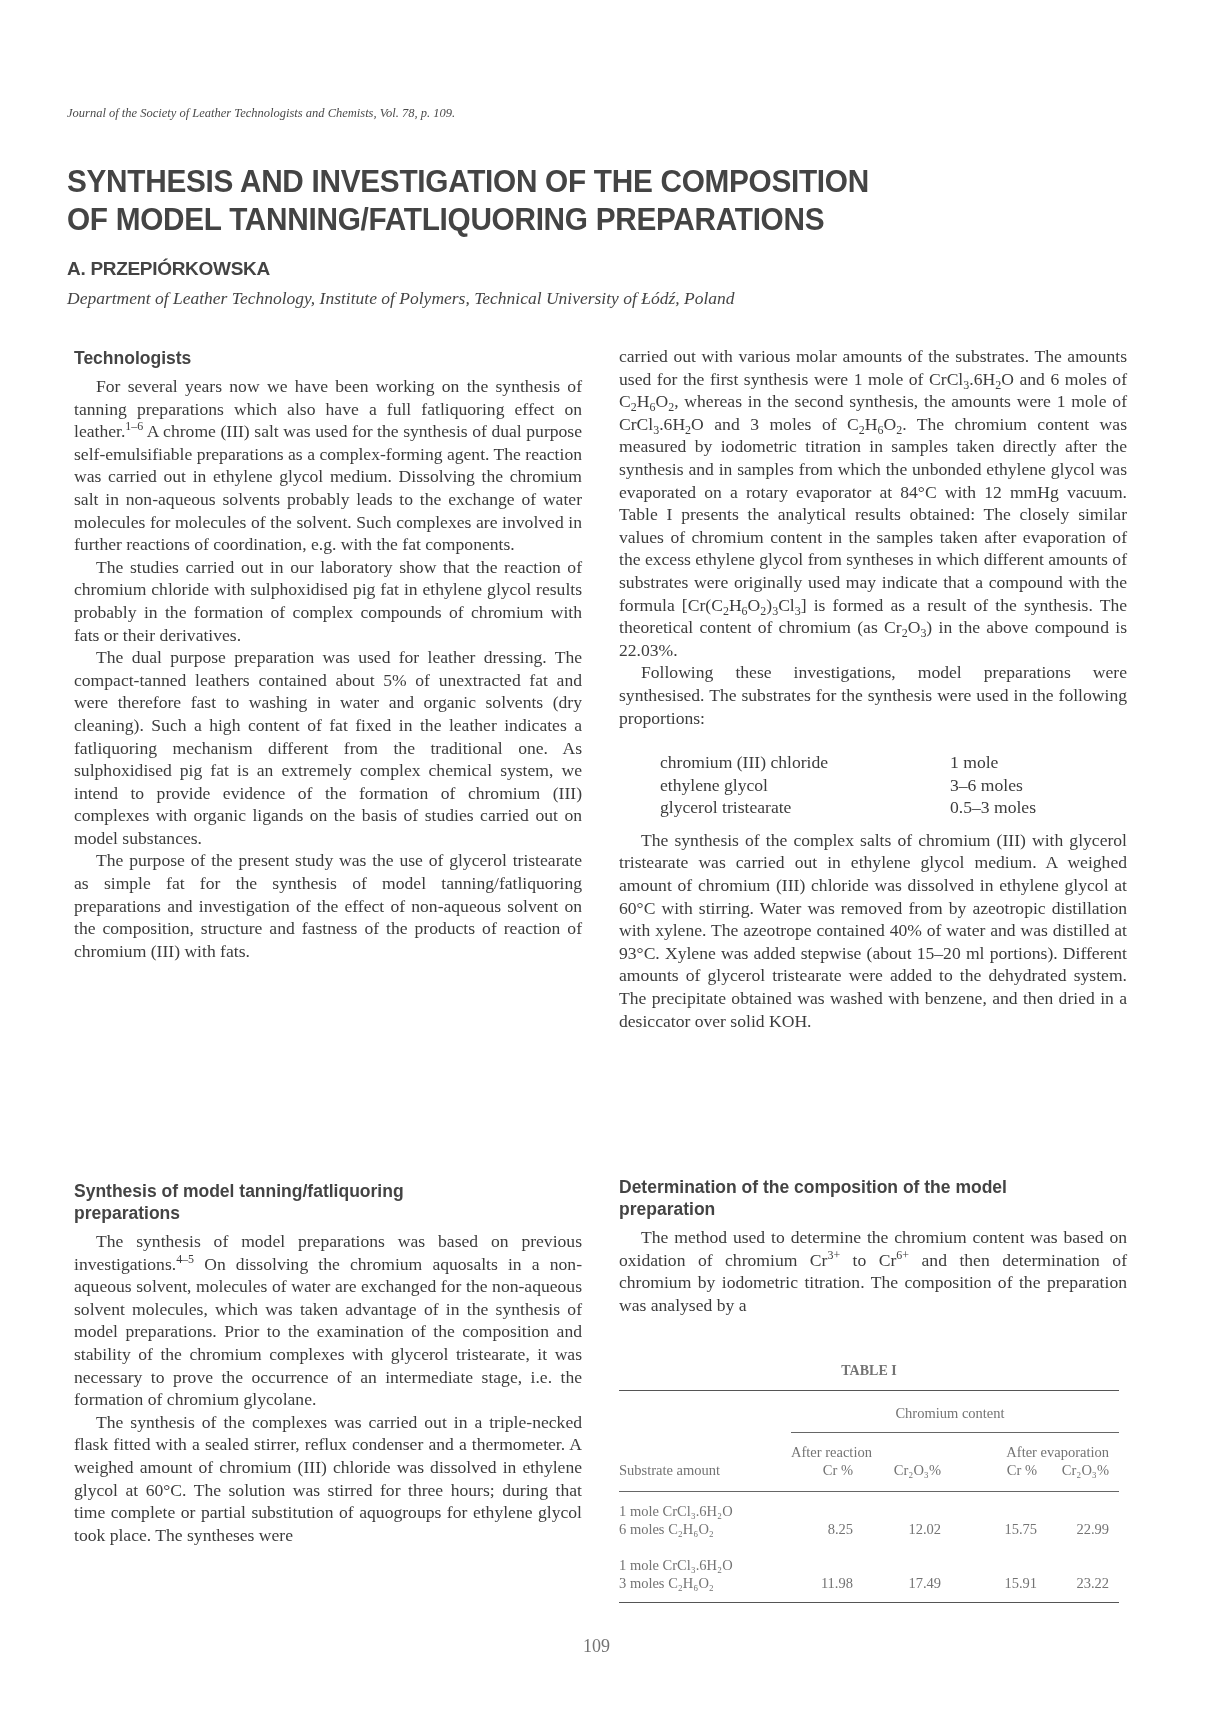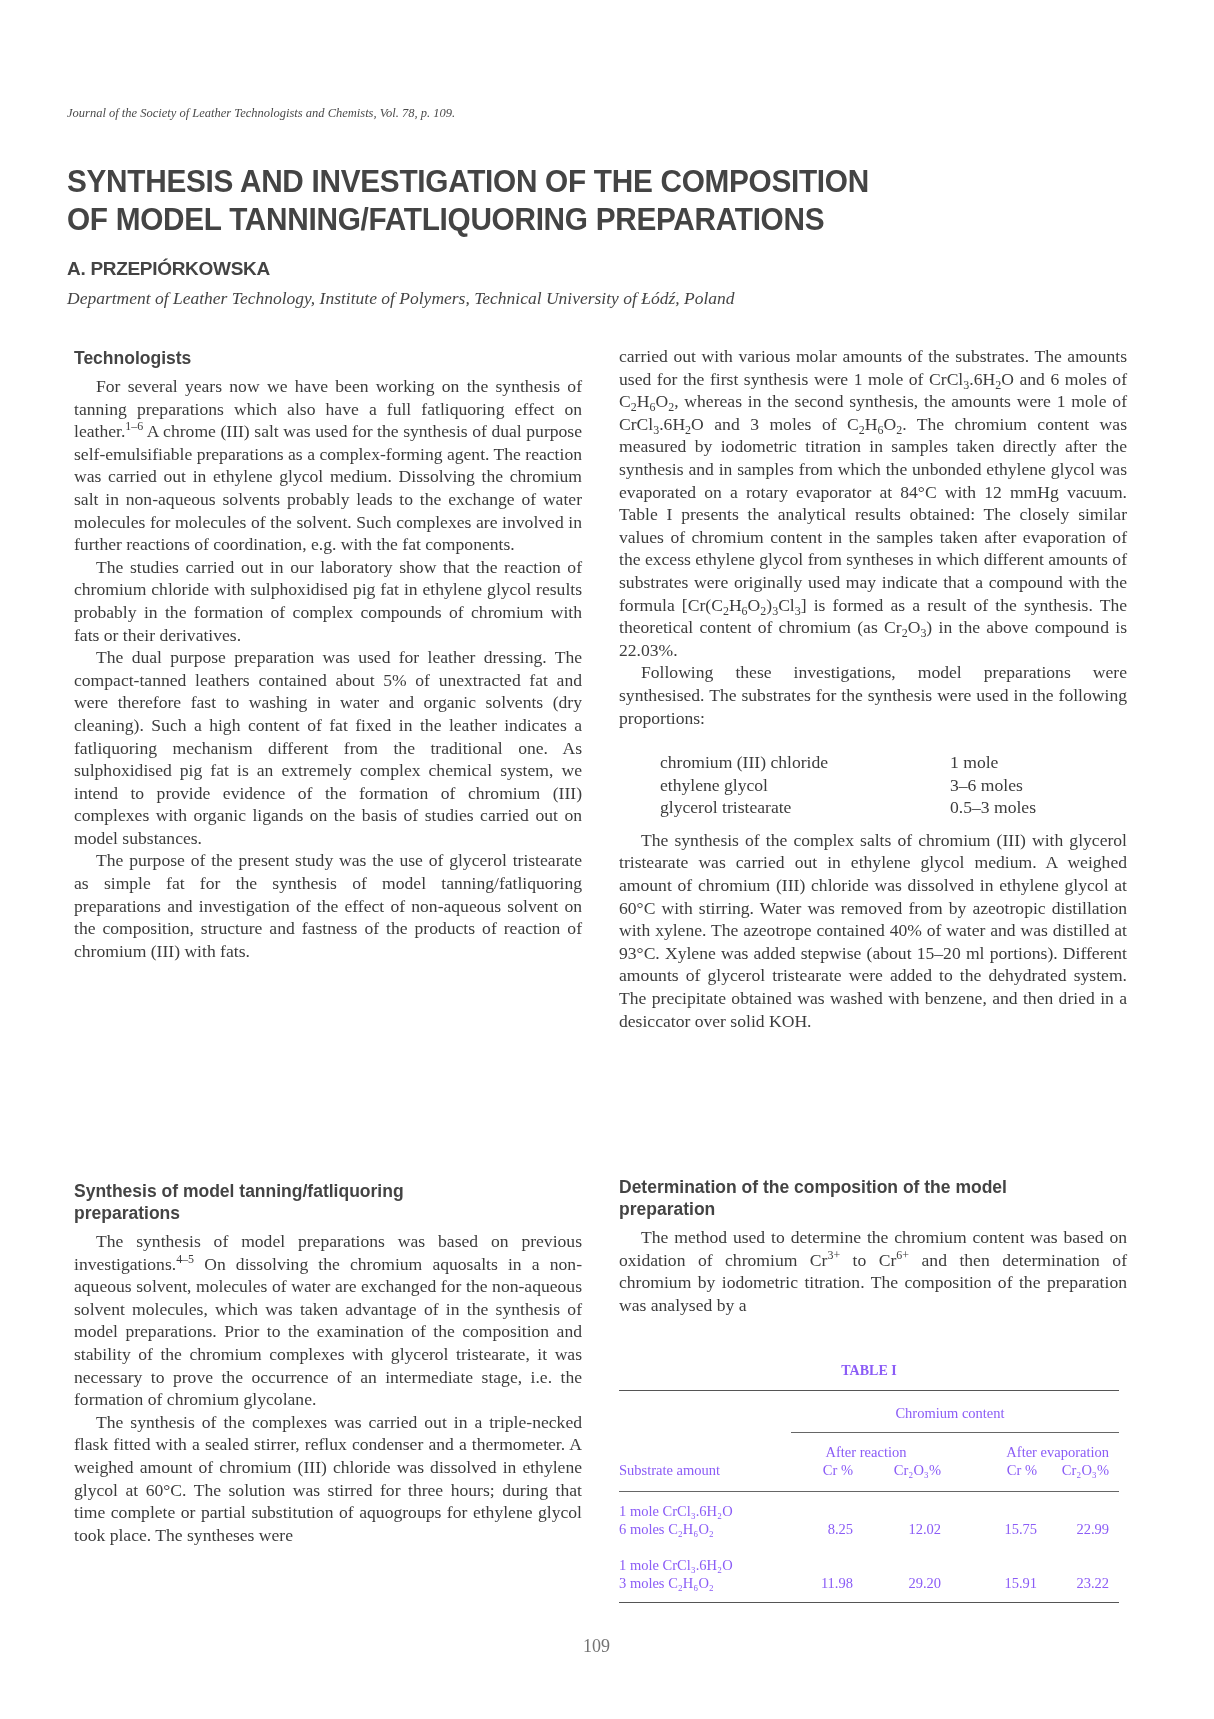--- a/index.html
+++ b/index.html
@@ -14,21 +14,21 @@
   .h { font-family: "Liberation Sans", sans-serif; font-weight: bold; font-size: 17.5px; line-height: 22px; color: #444; margin: 0 0 6px 0; text-align: left; }
   sub { font-size: 0.68em; vertical-align: -0.3em; line-height: 0; }
   sup { font-size: 0.68em; vertical-align: 0.55em; line-height: 0; }
   .col1 { left: 74px; top: 347px; }
   .col1b { left: 74px; top: 1180px; }
   .col2 { left: 619px; top: 345px; }
   .col2b { left: 619px; top: 1176px; }
   .props { margin: 22px 0 10px 41px; width: 440px; }
   .props .row { display: flex; line-height: 22.6px; }
   .props .name { width: 290px; }
-  .table-wrap { position: absolute; left: 619px; top: 1362px; width: 500px; font-family: "Liberation Serif", serif; color: #8b5cf6; }
+  .table-wrap { position: absolute; left: 619px; top: 1362px; width: 500px; font-family: "Liberation Serif", serif; color: #737373; }
   .tcap1 { text-align: center; font-weight: bold; font-size: 14px; line-height: 18px; }
   .tcap2 { text-align: center; font-weight: bold; font-size: 13.5px; line-height: 18px; }
   .rule { border-top: 1.5px solid #555; }
   .rule-thin { border-top: 1px solid #666; }
   .trow { display: flex; font-size: 14.5px; line-height: 18px; }
   .c0 { width: 172px; }
   .c1 { width: 62px; text-align: right; }
   .c2 { width: 88px; text-align: right; }
   .c3 { width: 96px; text-align: right; }
   .c4 { width: 72px; text-align: right; }
@@ -88,21 +88,21 @@
 <div class="table-wrap">
   <div class="tcap1">TABLE I</div>
   <div class="rule" style="margin-top:10px;"></div>
   <div class="trow" style="margin-top:13px;">
     <span style="width:172px"></span>
     <span style="width:318px; text-align:center;">Chromium content</span>
   </div>
   <div class="rule-thin" style="margin:10px 0 0 172px;"></div>
   <div class="trow" style="margin-top:10px;">
     <span style="width:172px"></span>
-    <span style="width:150px; text-align:center;">After reaction</span>
+    <span style="width:150px; text-align:left;">After reaction</span>
     <span style="width:168px; text-align:right;">After evaporation</span>
   </div>
   <div class="trow">
     <span class="c0">Substrate amount</span>
     <span class="c1">Cr %</span>
     <span class="c2">Cr₂O₃%</span>
     <span class="c3">Cr %</span>
     <span class="c4">Cr₂O₃%</span>
   </div>
   <div class="rule-thin" style="margin-top:12px;"></div>
@@ -110,20 +110,20 @@
   <div class="trow" style="margin-top:10px; align-items:flex-end;">
     <span class="c0"><span>1 mole CrCl₃.6H₂O</span><br><span>6 moles C₂H₆O₂</span></span>
     <span class="c1">8.25</span>
     <span class="c2">12.02</span>
     <span class="c3">15.75</span>
     <span class="c4">22.99</span>
   </div>
   <div class="trow" style="margin-top:18px; align-items:flex-end;">
     <span class="c0"><span>1 mole CrCl₃.6H₂O</span><br><span>3 moles C₂H₆O₂</span></span>
     <span class="c1">11.98</span>
-    <span class="c2">29.20</span>
+    <span class="c2">17.49</span>
     <span class="c3">15.91</span>
     <span class="c4">23.22</span>
   </div>
   <div class="rule" style="margin-top:10px;"></div>
 </div>
 
 <div class="pagenum">109</div>
 
 </body></html>

